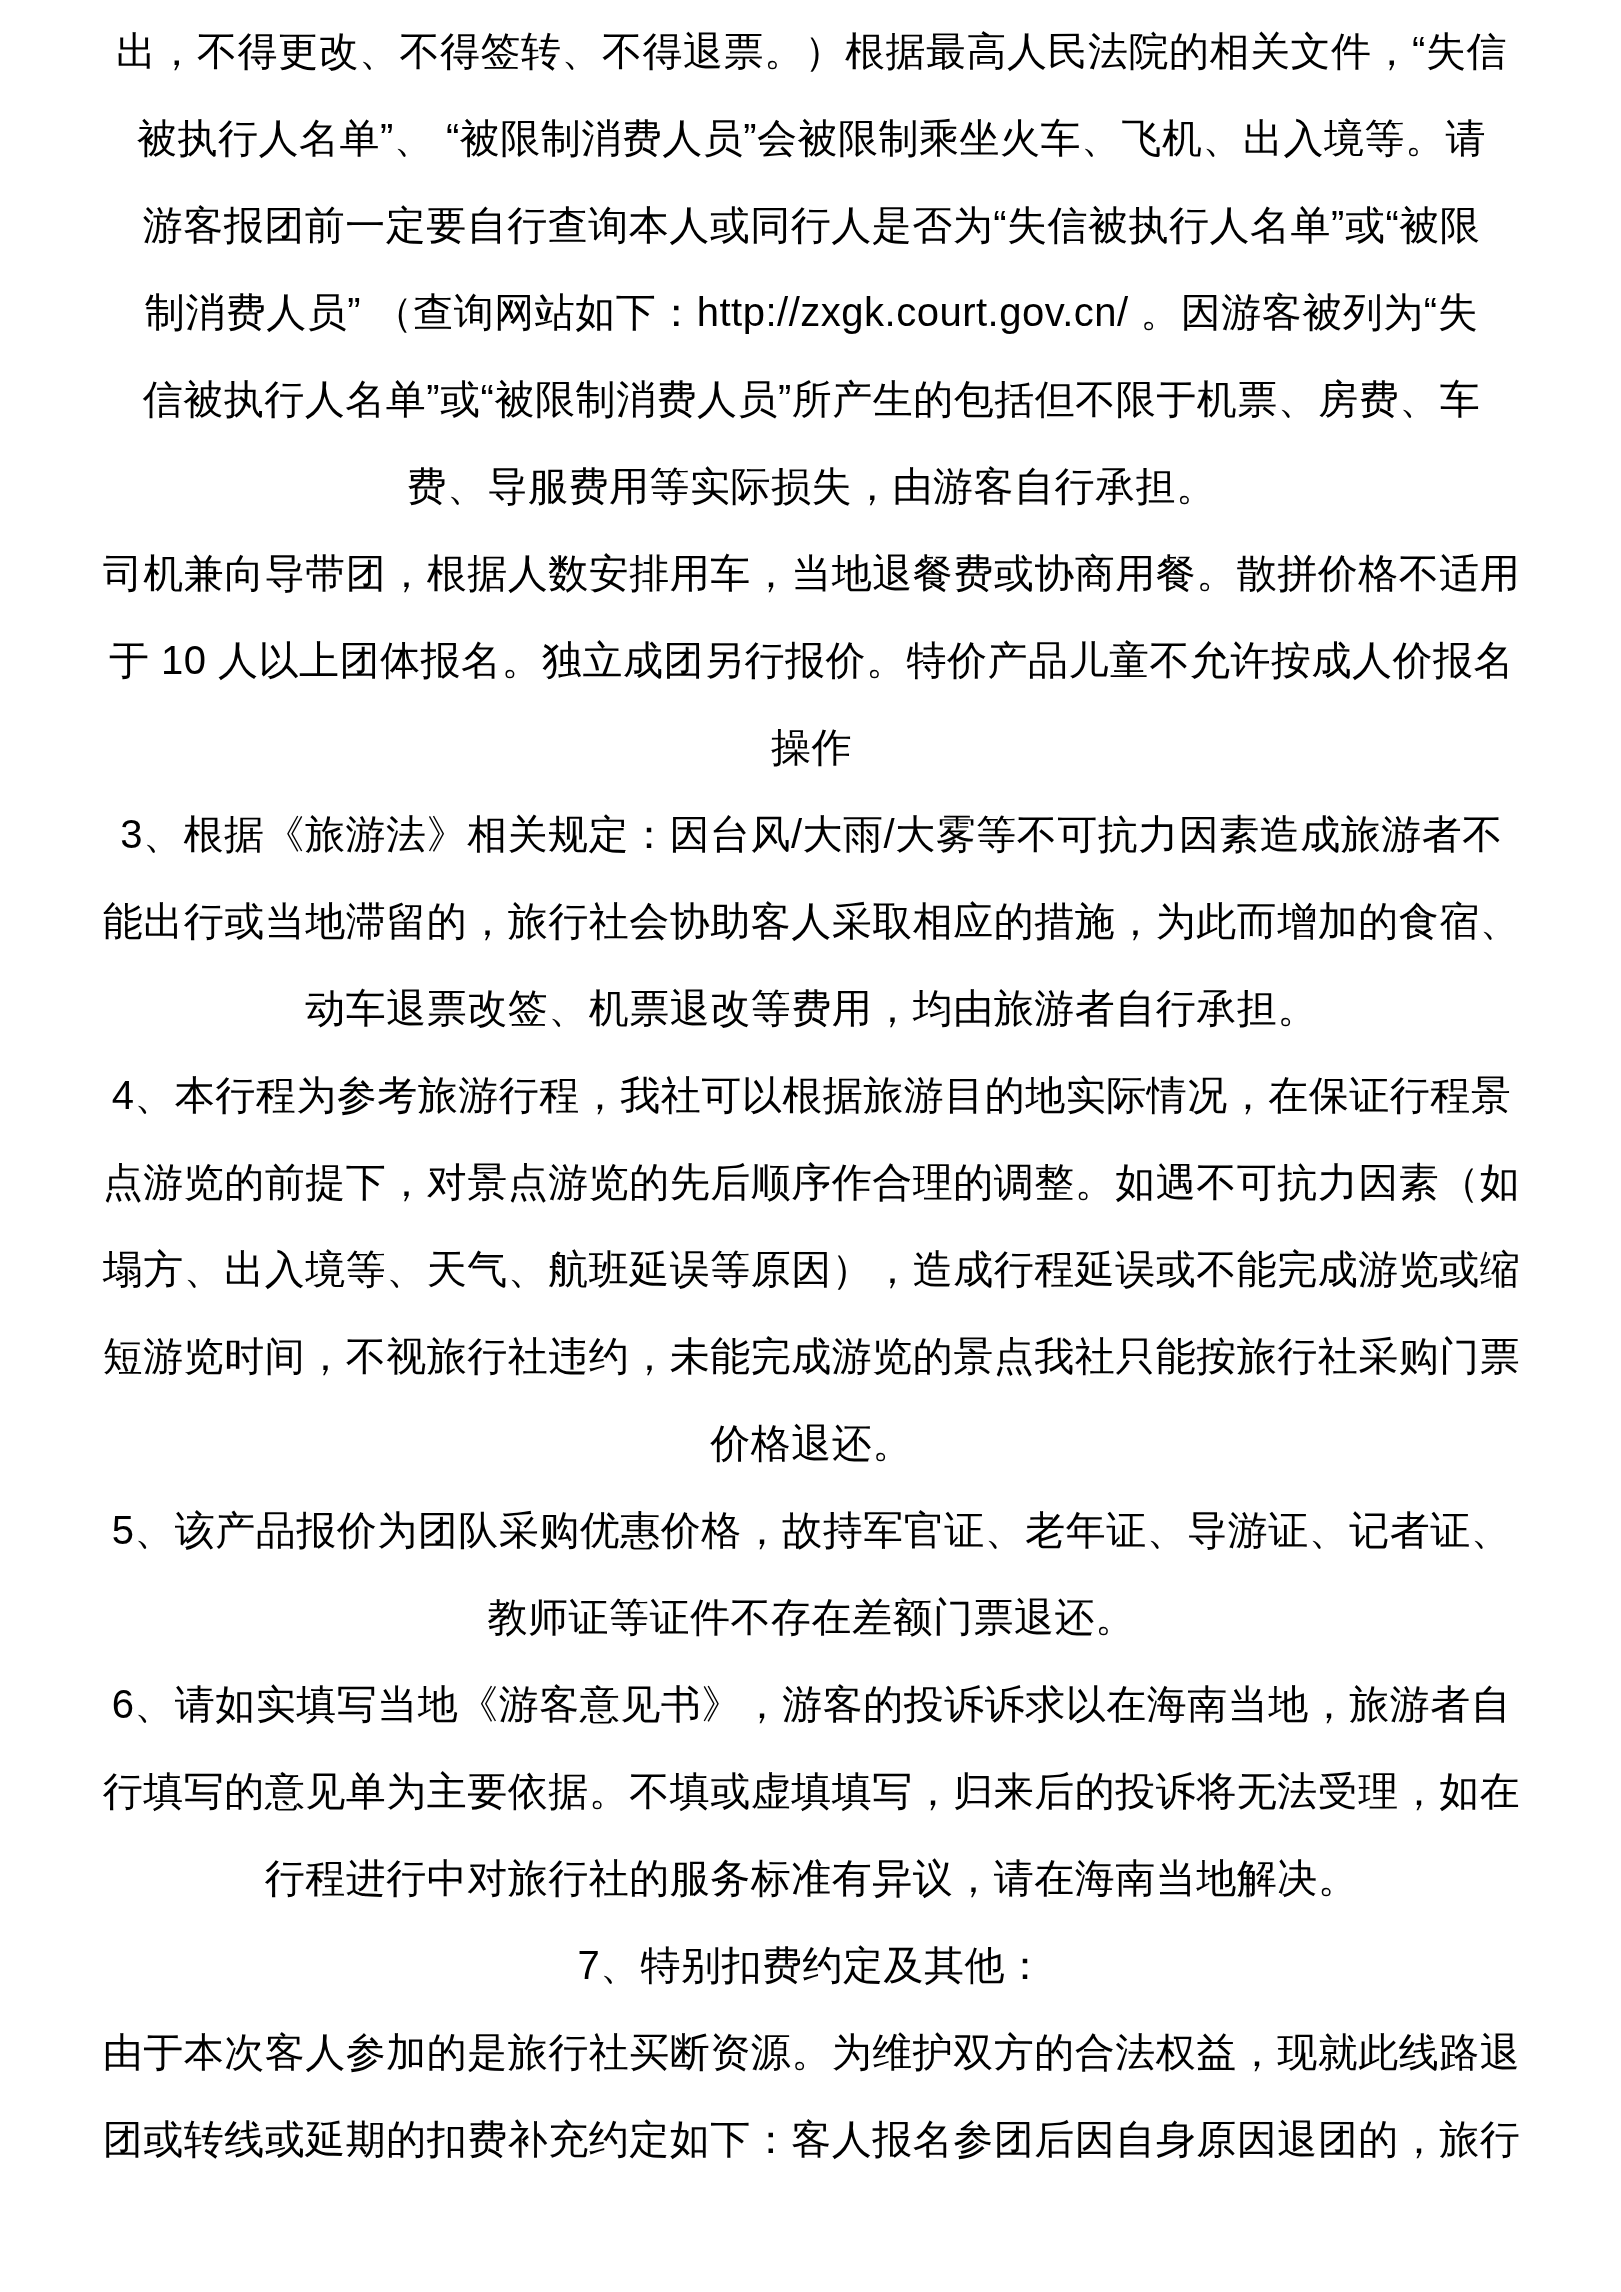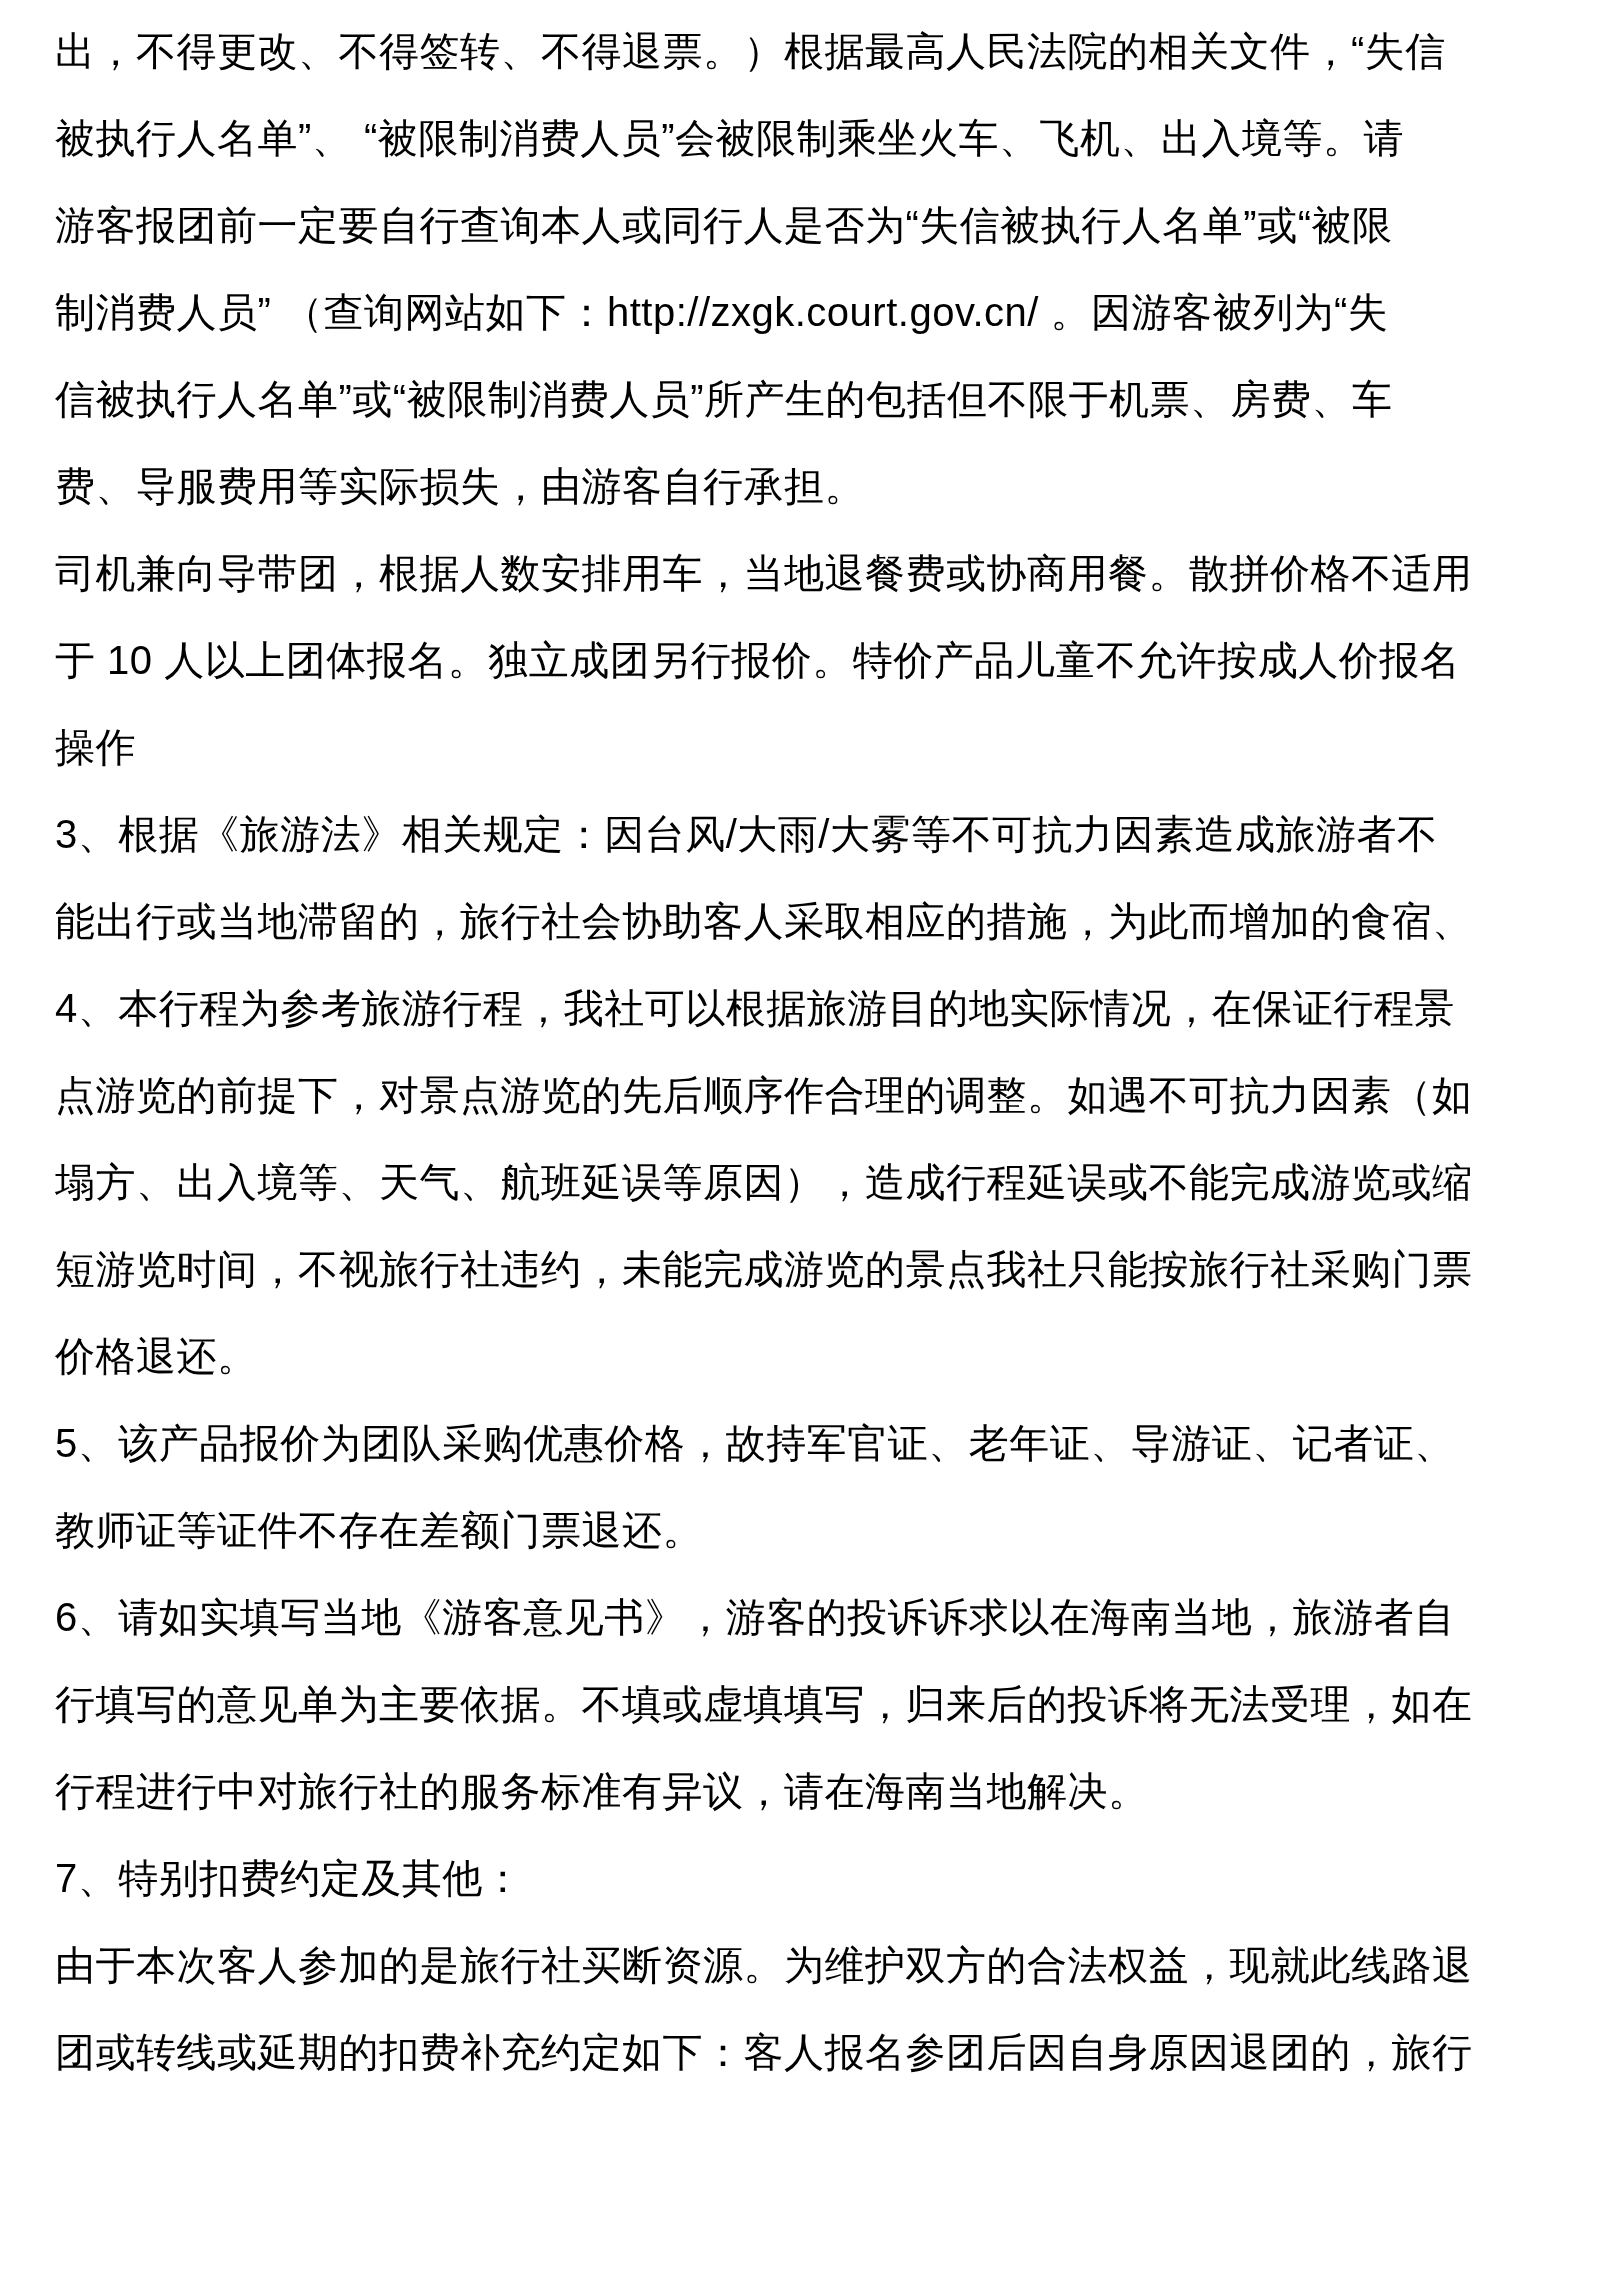--- a/index.html
+++ b/index.html
@@ -12,20 +12,21 @@
     height: 2293px;
     overflow: hidden;
     color: #000000;
     font-family: "Liberation Sans", sans-serif;
   }
   .page {
     box-sizing: border-box;
     width: 1621px;
     height: 1738px;
     padding: 7.8px 53px 0 55px;
+    text-align: center;
   }
   .line {
     font-size: 40px;
     line-height: 87px;
     height: 87px;
     letter-spacing: 0.5px;
     white-space: nowrap;
     overflow: hidden;
     font-weight: 400;
   }
@@ -38,20 +39,21 @@
     <div class="line">被执行人名单”、 “被限制消费人员”会被限制乘坐火车、飞机、出入境等。请</div>
     <div class="line">游客报团前一定要自行查询本人或同行人是否为“失信被执行人名单”或“被限</div>
     <div class="line">制消费人员” （查询网站如下：http://zxgk.court.gov.cn/ 。因游客被列为“失</div>
     <div class="line">信被执行人名单”或“被限制消费人员”所产生的包括但不限于机票、房费、车</div>
     <div class="line">费、导服费用等实际损失，由游客自行承担。</div>
     <div class="line">司机兼向导带团，根据人数安排用车，当地退餐费或协商用餐。散拼价格不适用</div>
     <div class="line">于 10 人以上团体报名。独立成团另行报价。特价产品儿童不允许按成人价报名</div>
     <div class="line">操作</div>
     <div class="line">3、根据《旅游法》相关规定：因台风/大雨/大雾等不可抗力因素造成旅游者不</div>
     <div class="line">能出行或当地滞留的，旅行社会协助客人采取相应的措施，为此而增加的食宿、</div>
+    <div class="line">动车退票改签、机票退改等费用，均由旅游者自行承担。</div>
     <div class="line">4、本行程为参考旅游行程，我社可以根据旅游目的地实际情况，在保证行程景</div>
     <div class="line">点游览的前提下，对景点游览的先后顺序作合理的调整。如遇不可抗力因素（如</div>
     <div class="line">塌方、出入境等、天气、航班延误等原因），造成行程延误或不能完成游览或缩</div>
     <div class="line">短游览时间，不视旅行社违约，未能完成游览的景点我社只能按旅行社采购门票</div>
     <div class="line">价格退还。</div>
     <div class="line">5、该产品报价为团队采购优惠价格，故持军官证、老年证、导游证、记者证、</div>
     <div class="line">教师证等证件不存在差额门票退还。</div>
     <div class="line">6、请如实填写当地《游客意见书》，游客的投诉诉求以在海南当地，旅游者自</div>
     <div class="line">行填写的意见单为主要依据。不填或虚填填写，归来后的投诉将无法受理，如在</div>
     <div class="line">行程进行中对旅行社的服务标准有异议，请在海南当地解决。</div>

